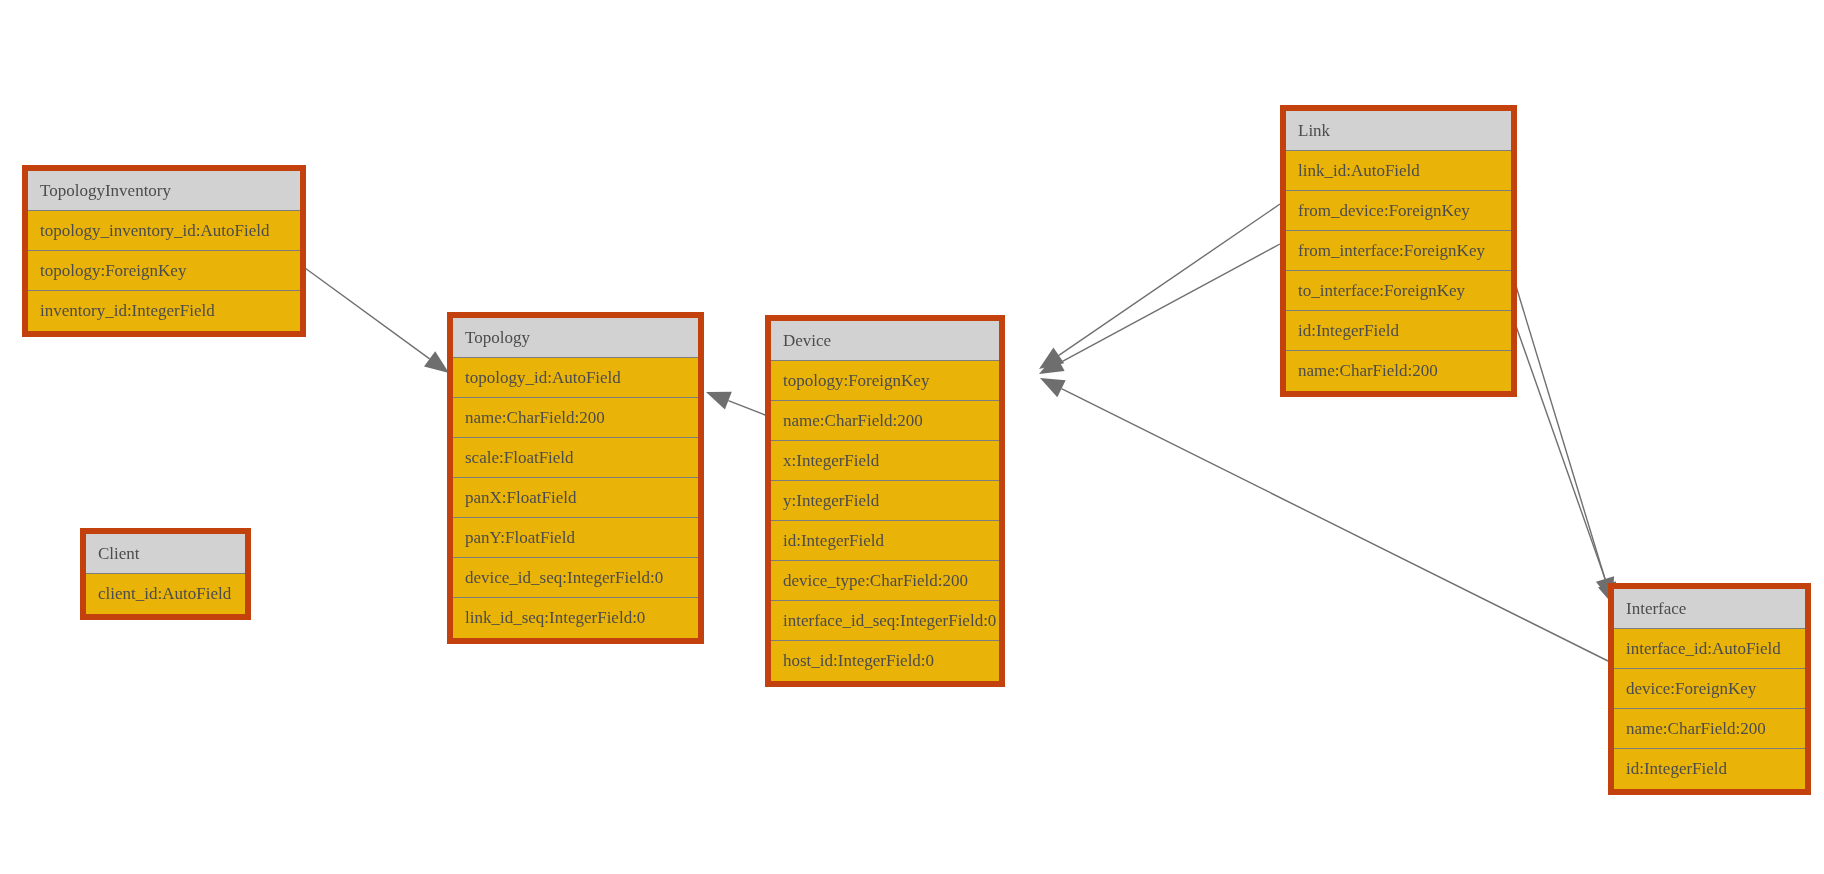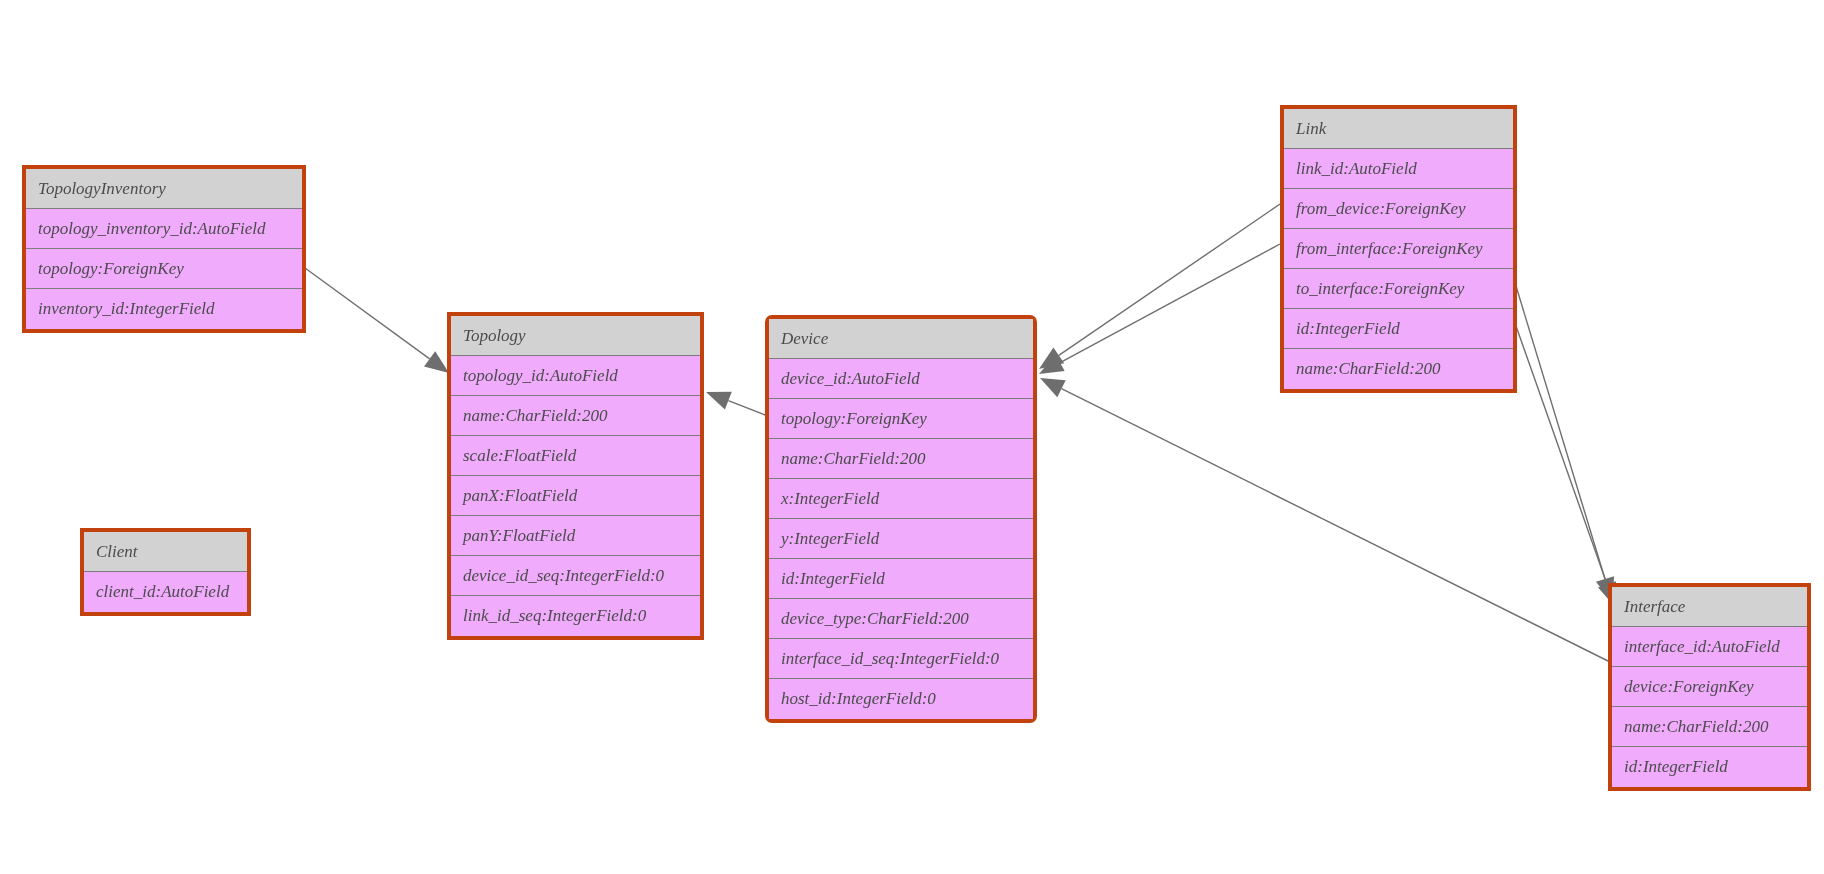--- a/index.html
+++ b/index.html
@@ -19,39 +19,38 @@
     position: absolute;
     left: 0;
     top: 0;
     width: 1824px;
     height: 874px;
   }
   .entity {
     position: absolute;
     box-sizing: border-box;
     background: #ffffff;
-    border: 4px solid #c2410c;
+    border: 6px solid #c2410c;
     color: #4c4c4c;
     font-size: 17px;
-    font-style: italic;
   }
   .entity-header {
     box-sizing: border-box;
     height: 40px;
     background: #d2d2d2;
     border-bottom: 1.5px solid #7d7d7d;
     display: flex;
     align-items: center;
     padding-left: 12px;
     white-space: nowrap;
   }
   .entity-row {
     box-sizing: border-box;
     height: 40px;
-    background: #f0abfc;
+    background: #eab308;
     border-bottom: 1.5px solid #7d7d7d;
     display: flex;
     align-items: center;
     padding-left: 12px;
     white-space: nowrap;
   }
   .entity-row:last-child {
     border-bottom: none;
   }
 </style>
@@ -89,23 +88,22 @@
         <div class="entity-row">scale:FloatField</div>
         <div class="entity-row">panX:FloatField</div>
         <div class="entity-row">panY:FloatField</div>
         <div class="entity-row">device_id_seq:IntegerField:0</div>
         <div class="entity-row">link_id_seq:IntegerField:0</div>
       </div>
       <div class="entity" style="left: 80px; top: 528px; width: 171px;">
         <div class="entity-header">Client</div>
         <div class="entity-row">client_id:AutoField</div>
       </div>
-      <div class="entity" style="left: 765px; top: 315px; width: 272px; border-radius: 7px;">
+      <div class="entity" style="left: 765px; top: 315px; width: 240px;">
         <div class="entity-header">Device</div>
-        <div class="entity-row">device_id:AutoField</div>
         <div class="entity-row">topology:ForeignKey</div>
         <div class="entity-row">name:CharField:200</div>
         <div class="entity-row">x:IntegerField</div>
         <div class="entity-row">y:IntegerField</div>
         <div class="entity-row">id:IntegerField</div>
         <div class="entity-row">device_type:CharField:200</div>
         <div class="entity-row">interface_id_seq:IntegerField:0</div>
         <div class="entity-row">host_id:IntegerField:0</div>
       </div>
       <div class="entity" style="left: 1280px; top: 105px; width: 237px;">

